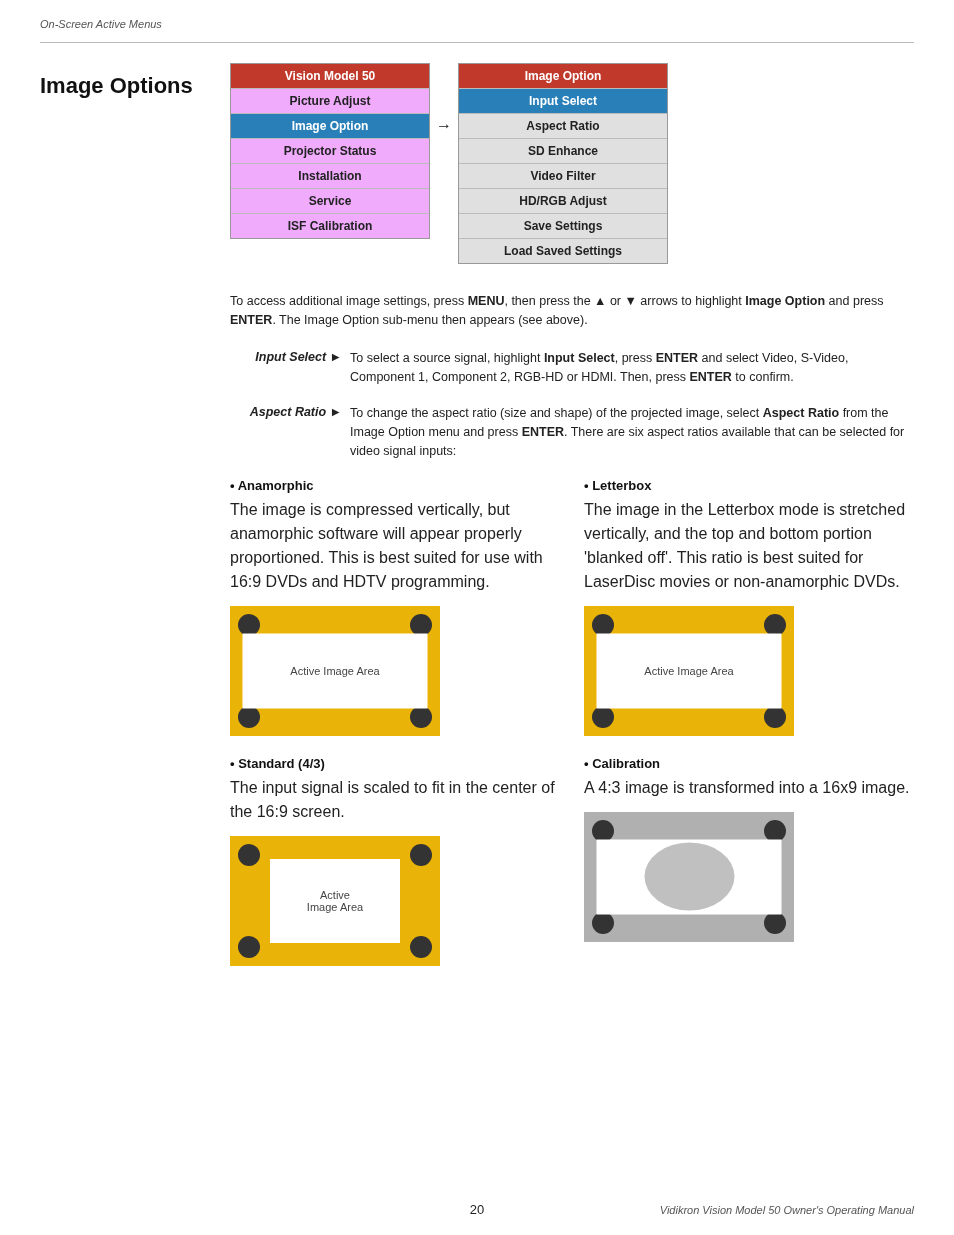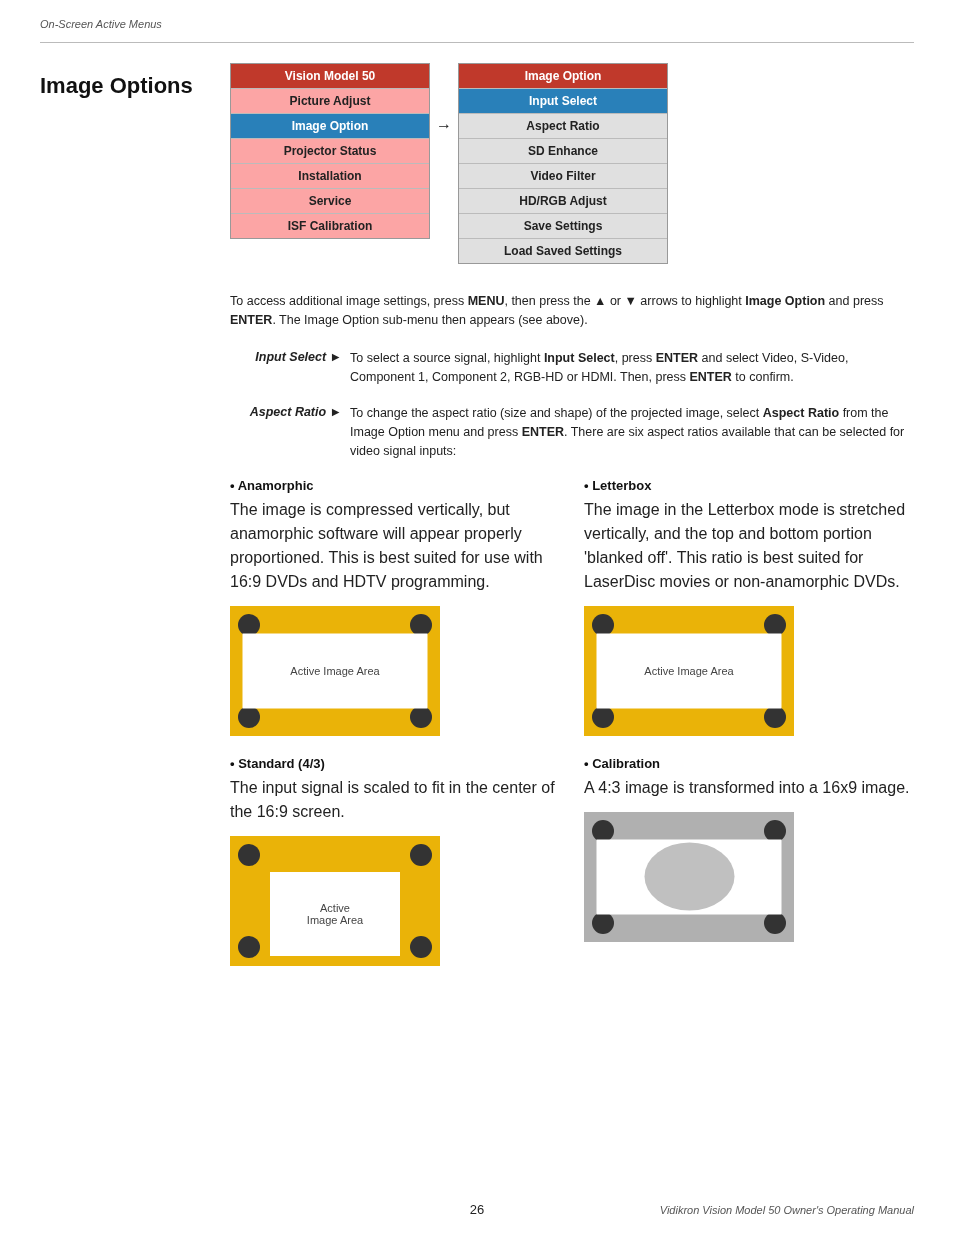--- a/index.html
+++ b/index.html
@@ -64,21 +64,21 @@
       border: 1px solid #999;
       background: #fff;
     }
 
     .menu-box .menu-item {
       padding: 5px 10px;
       font-size: 12px;
       font-weight: bold;
       text-align: center;
       color: #222;
-      background: #fca5a5;
+      background: #f0abfc;
       border-bottom: 1px solid #bbb;
     }
 
     .menu-box .menu-item:last-child {
       border-bottom: none;
     }
 
     .menu-box .menu-item.header-red {
       background: #c0392b;
       color: #fff;
@@ -252,21 +252,20 @@
       transform: translate(-50%, -50%);
     }
 
     
     .diag-standard .inner-white {
       width: 130px;
       height: 84px;
       top: 50%;
       left: 50%;
       transform: translate(-50%, -50%);
-      margin-top: 13px;
     }
 
     
     .diag-intelliwide .inner-white {
       width: 185px;
       height: 75px;
       top: 50%;
       left: 50%;
       transform: translate(-50%, -50%);
     }
@@ -434,15 +433,15 @@
           </div>
         </div>
 
       </div>
     </div>
 
   </div>
 </div>
 
 <div class="page-footer">
-  <span class="page-num">26</span>
+  <span class="page-num">20</span>
   <span class="footer-right">Vidikron Vision Model 50 Owner's Operating Manual</span>
 </div>
 
 </body></html>

